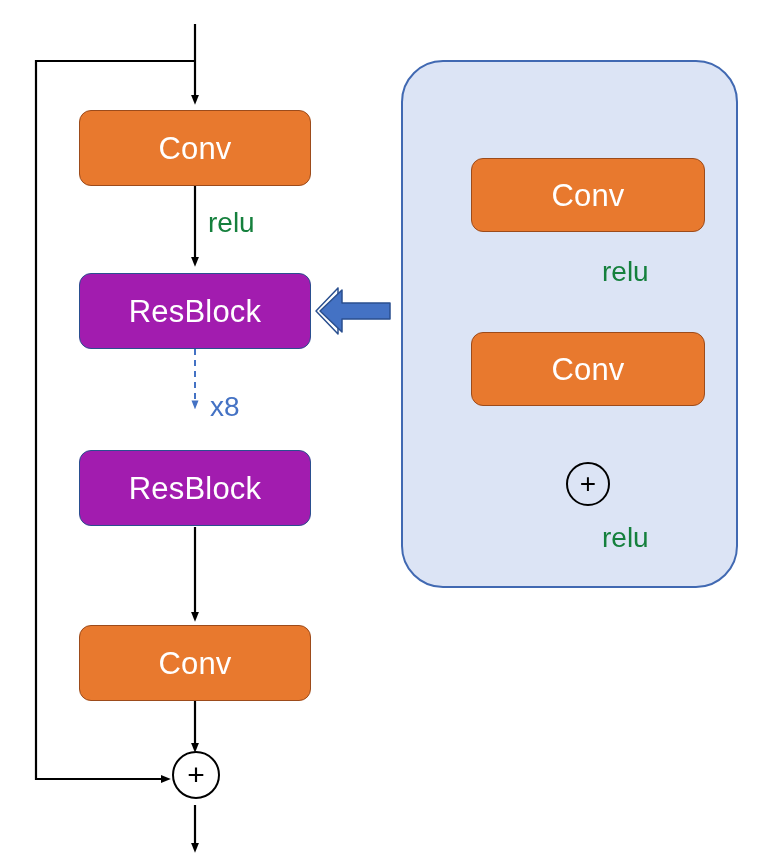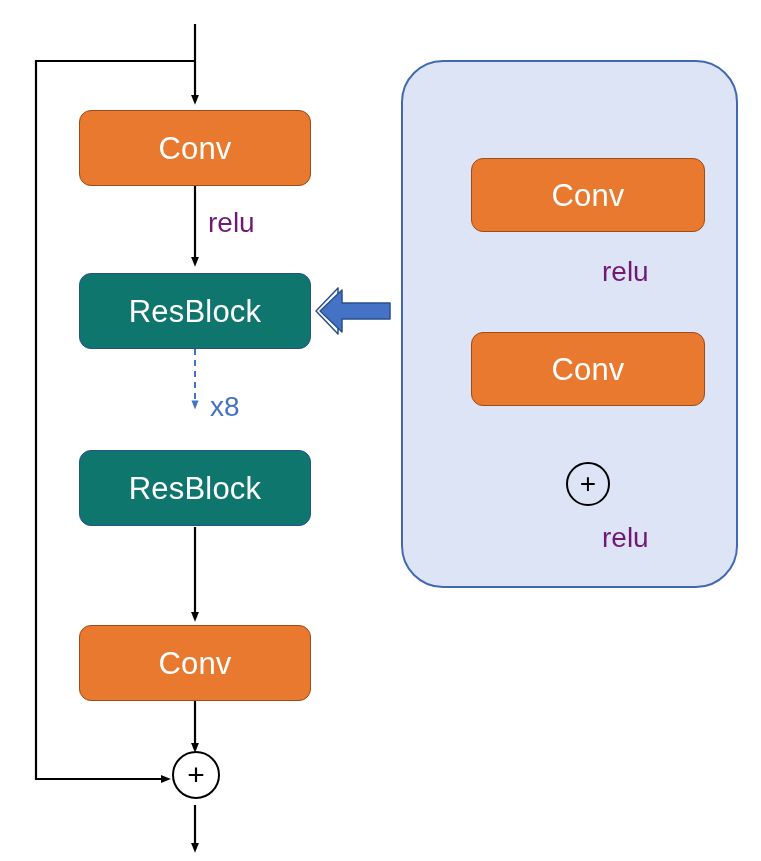--- a/index.html
+++ b/index.html
@@ -37,34 +37,34 @@
     font-weight: 400;
     letter-spacing: 0.2px;
     line-height: 1;
     user-select: none;
   }
   .node.conv {
     background: #E8792E;
     border: 1.5px solid #9C4B1B;
   }
   .node.resblock {
-    background: #0f766e;
+    background: #a21caf;
     border: 1.5px solid #2A4F8F;
   }
   .panel {
     position: absolute;
     box-sizing: border-box;
     background: #DCE4F5;
     border: 2px solid #4169B2;
     border-radius: 42px;
   }
   .wire-label {
     position: absolute;
     font-size: 28px;
-    color: #701a75;
+    color: #15803d;
     line-height: 1;
     user-select: none;
     white-space: nowrap;
   }
   .wire-label.repeat {
     color: #4472C4;
   }
   .plus {
     position: absolute;
     box-sizing: border-box;

